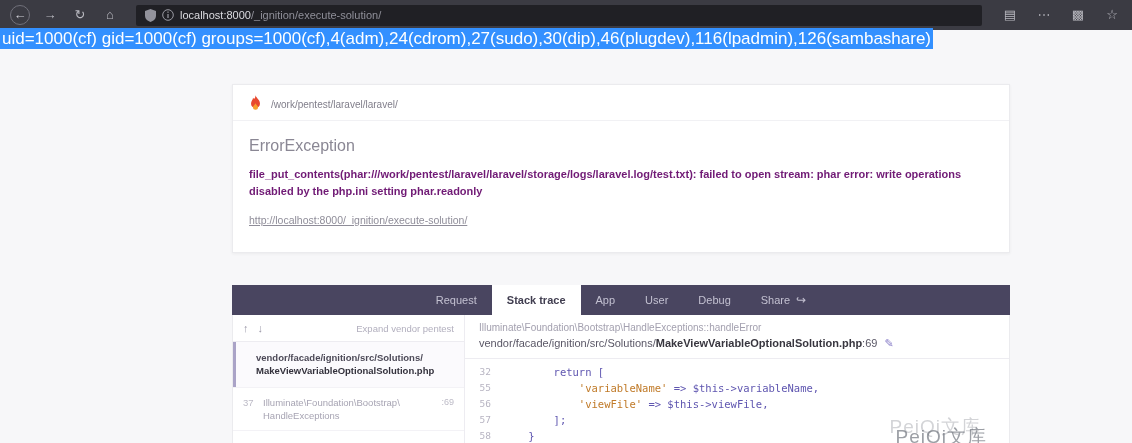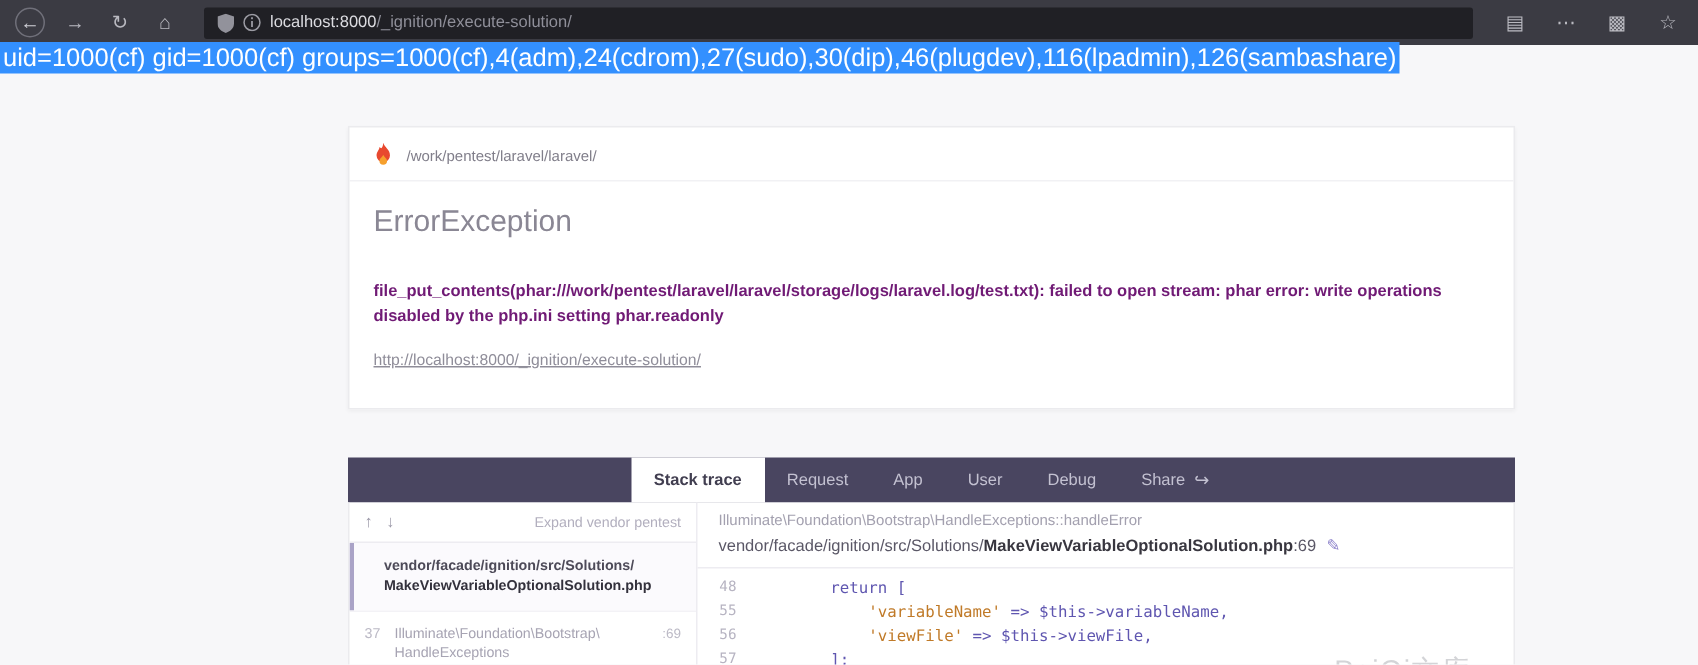--- a/index.html
+++ b/index.html
@@ -24,21 +24,21 @@
   
   .sel-line { font-size:17px; padding:2px 0 0 0; line-height:14px; }
   .sel-line span { background:#3390ff; color:#ffffff; padding:1px 2px; }
 
   
   .card { width:778px; margin:38px 0 0 232px; background:#ffffff; border:1px solid #ebebee; box-shadow:0 1px 3px rgba(0,0,0,.05); }
   .card-head { display:flex; align-items:flex-end; padding:10px 16px; border-bottom:1px solid #f1f1f4; }
   .flame { flex:none; margin-right:9px; }
   .app-path { font-size:10px; color:#807e8a; }
   .card-body { padding:16px 16px 24px; }
-  .exc-class { font-size:20px; color:#8a8794; margin-bottom:26px; }
+  .exc-class { font-size:16px; color:#8a8794; margin-bottom:11px; }
   .exc-msg { font-size:11px; font-weight:bold; color:#701a75; line-height:1.5; max-width:745px; }
   .exc-url { font-size:10.5px; color:#8f8d99; text-decoration:underline; margin-top:15px; display:inline-block; cursor:pointer; }
 
   
   .tabbar { width:778px; margin:32px 0 0 232px; height:30px; background:#494560; display:flex; justify-content:center; }
   .tab { display:flex; align-items:center; padding:0 15px; font-size:11px; color:#c3c1d1; cursor:pointer; white-space:nowrap; }
   .tab.active { background:#ffffff; color:#413e50; font-weight:bold; }
   .share-ic { margin-left:6px; font-size:12px; }
 
   
@@ -116,22 +116,22 @@
   <div class="card-body">
     <div class="exc-class">ErrorException</div>
     <div class="exc-msg">file_put_contents(phar:///work/pentest/laravel/laravel/storage/logs/laravel.log/test.txt): failed to open stream: phar error: write operations disabled by the php.ini setting phar.readonly</div>
     <a class="exc-url">http://localhost:8000/_ignition/execute-solution/</a>
   </div>
 </div>
 
 <div class="tabbar">
 
   <div style="display:flex">
+      <div class="tab">Request</div>
       <div class="tab active">Stack trace</div>
-      <div class="tab">Request</div>
       <div class="tab">App</div>
       <div class="tab">User</div>
       <div class="tab">Debug</div>
       <div class="tab">Share<span class="share-ic">↪</span></div>
     </div>
 </div>
 
 <div class="panel">
   <div class="frames-col">
     <div class="frames-head">
@@ -155,21 +155,21 @@
 
   <div class="code-col">
     <div class="code-head">
       <div class="handler">Illuminate\Foundation\Bootstrap\HandleExceptions::handleError</div>
       <div class="filepath">
         <span>vendor/facade/ignition/src/Solutions/</span><b>MakeViewVariableOptionalSolution.php</b><span>:69</span><span class="pencil">✎</span>
       </div>
     </div>
     <div class="code">
         <div class="cl">
-          <span class="ln">48</span>
+          <span class="ln">32</span>
           <pre class="ct"><span class="tk-code">        return [</span></pre>
         </div>
         <div class="cl">
           <span class="ln">55</span>
           <pre class="ct"><span class="tk-code">            </span><span class="tk-str">'variableName'</span><span class="tk-code"> =&gt; $this-&gt;variableName,</span></pre>
         </div>
         <div class="cl">
           <span class="ln">56</span>
           <pre class="ct"><span class="tk-code">            </span><span class="tk-str">'viewFile'</span><span class="tk-code"> =&gt; $this-&gt;viewFile,</span></pre>
         </div>

